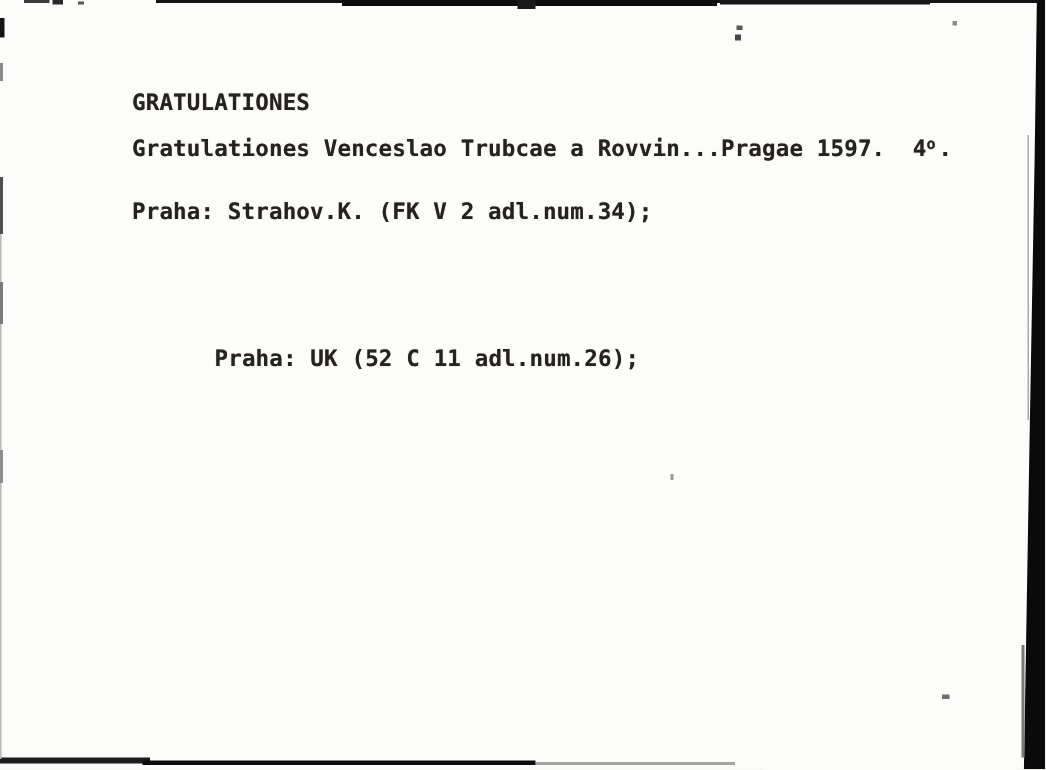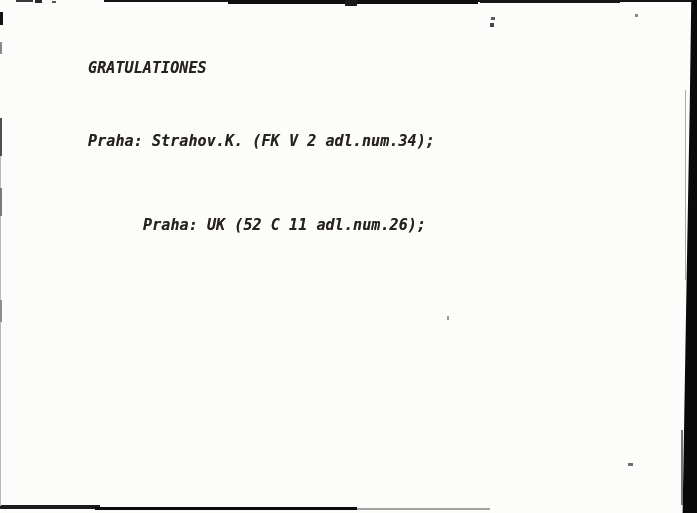--- a/index.html
+++ b/index.html
@@ -12,36 +12,35 @@
     overflow: hidden;
     background: #e9e9e6;
   }
   .scan {
     position: relative;
     width: 697px;
     height: 513px;
     background: #fcfcfa;
     overflow: hidden;
     font-family: "DejaVu Sans Mono", "Liberation Mono", monospace;
-    font-style: italic;
   }
   .line {
     position: absolute;
     font-size: 15px;
     line-height: 15px;
     font-weight: bold;
     color: #26221e;
     letter-spacing: 0.1px;
     white-space: pre;
     text-shadow: 0 0 0.5px rgba(40,35,30,0.55);
   }
   .heading   { left: 88px;  top: 61px; }
   .title     { left: 88px;  top: 89px; }
   .holding1  { left: 88px;  top: 134px; }
-  .holding2  { left: 143px; top: 218px; }
+  .holding2  { left: 143px; top: 232px; }
   .sup {
     font-size: 10px;
     vertical-align: 5px;
     letter-spacing: 0;
   }
   .period { margin-left: 2px; }
 
   
   .mark { position: absolute; pointer-events: none; }
   .edge-right {
@@ -73,20 +72,21 @@
   .s1 { left: 447px; top: 316px; width: 2px; height: 4px; background: #999; }
   .s2 { left: 628px; top: 463px; width: 5px; height: 3px; background: #6f6f6f; }
 </style>
 </head>
 <body>
 
 <div class="scan">
 
   <div class="line heading">GRATULATIONES</div>
 
+  <div class="line title"><span>Gratulationes Venceslao Trubcae a Rovvin...Pragae 1597.  </span><span>4</span><span class="sup">o</span><span class="period">.</span></div>
 
   <div class="line holding1">Praha: Strahov.K. (FK V 2 adl.num.34);</div>
 
   <div class="line holding2">Praha: UK (52 C 11 adl.num.26);</div>
 
   <div class="mark edge-right"></div>
   <div class="mark t1"></div>
   <div class="mark t2"></div>
   <div class="mark t3"></div>
   <div class="mark t4"></div>

